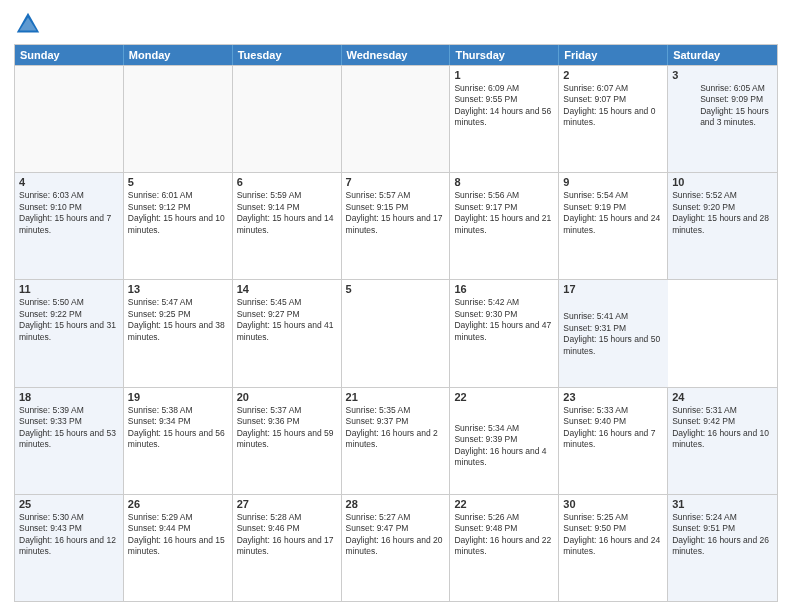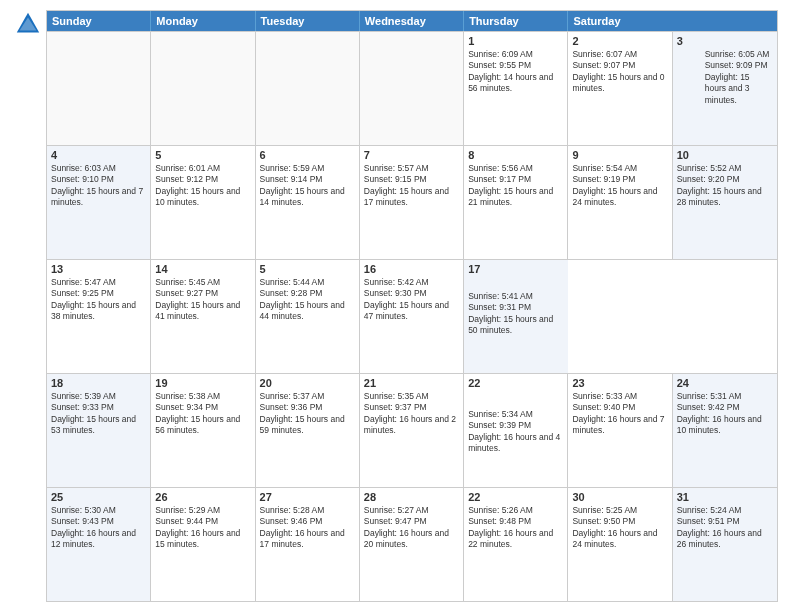--- a/index.html
+++ b/index.html
@@ -8,21 +8,21 @@
       background: #fff;
       width: 792px;
       height: 612px;
       overflow: hidden;
     }
     .page {
       width: 792px;
       height: 612px;
       padding: 10px 14px;
       display: flex;
-      flex-direction: row;
+      flex-direction: column;
       justify-content: center;
     }
     .header {
       display: flex;
       justify-content: space-between;
       align-items: flex-start;
       margin-bottom: 6px;
     }
     .logo {
       display: flex;
@@ -131,20 +131,21 @@
     </div>
   </div>
 
   <div class="calendar">
     <div class="cal-header-row">
     <div class="cal-header-cell">Sunday</div>
         <div class="cal-header-cell">Monday</div>
         <div class="cal-header-cell">Tuesday</div>
         <div class="cal-header-cell">Wednesday</div>
         <div class="cal-header-cell">Thursday</div>
+        <div class="cal-header-cell">Friday</div>
         <div class="cal-header-cell">Saturday</div>
       </div>
     <div class="cal-body">
     <div class="cal-week">
           <div class="cal-cell empty"></div>
           <div class="cal-cell empty"></div>
           <div class="cal-cell empty"></div>
           <div class="cal-cell empty"></div>
           <div class="cal-cell">
             <div class="day-num">1</div>
@@ -203,37 +204,40 @@
 Daylight: 15 hours and 24 minutes.</div>
           </div>
           <div class="cal-cell weekend">
             <div class="day-num">10</div>
             <div class="day-info" style="white-space: pre-line;">Sunrise: 5:52 AM
 Sunset: 9:20 PM
 Daylight: 15 hours and 28 minutes.</div>
           </div>
         </div>
         <div class="cal-week">
+          <div class="cal-cell weekend">
+            <div class="day-num">11</div>
+            <div class="day-info" style="white-space: pre-line;">Sunrise: 5:50 AM
+Sunset: 9:22 PM
+Daylight: 15 hours and 31 minutes.</div>
+          </div>
           <div class="cal-cell">
             <div class="day-num">13</div>
             <div class="day-info" style="white-space: pre-line;">Sunrise: 5:47 AM
 Sunset: 9:25 PM
 Daylight: 15 hours and 38 minutes.</div>
           </div>
           <div class="cal-cell">
             <div class="day-num">14</div>
             <div class="day-info" style="white-space: pre-line;">Sunrise: 5:45 AM
 Sunset: 9:27 PM
 Daylight: 15 hours and 41 minutes.</div>
           </div>
           <div class="cal-cell">
             <div class="day-num">5</div>
-            <div class="day-info" style="white-space: pre-line;">Sunrise: 5:44 AM
-Sunset: 9:28 PM
-Daylight: 15 hours and 44 minutes.</div>
           </div>
           <div class="cal-cell">
             <div class="day-num">16</div>
             <div class="day-info" style="white-space: pre-line;">Sunrise: 5:42 AM
 Sunset: 9:30 PM
 Daylight: 15 hours and 47 minutes.</div>
           </div>
           <div class="cal-cell weekend">
             <div class="day-num">17</div>
             <div class="day-info" style="white-space: pre-line; margin-top: 16px;">Sunrise: 5:41 AM

